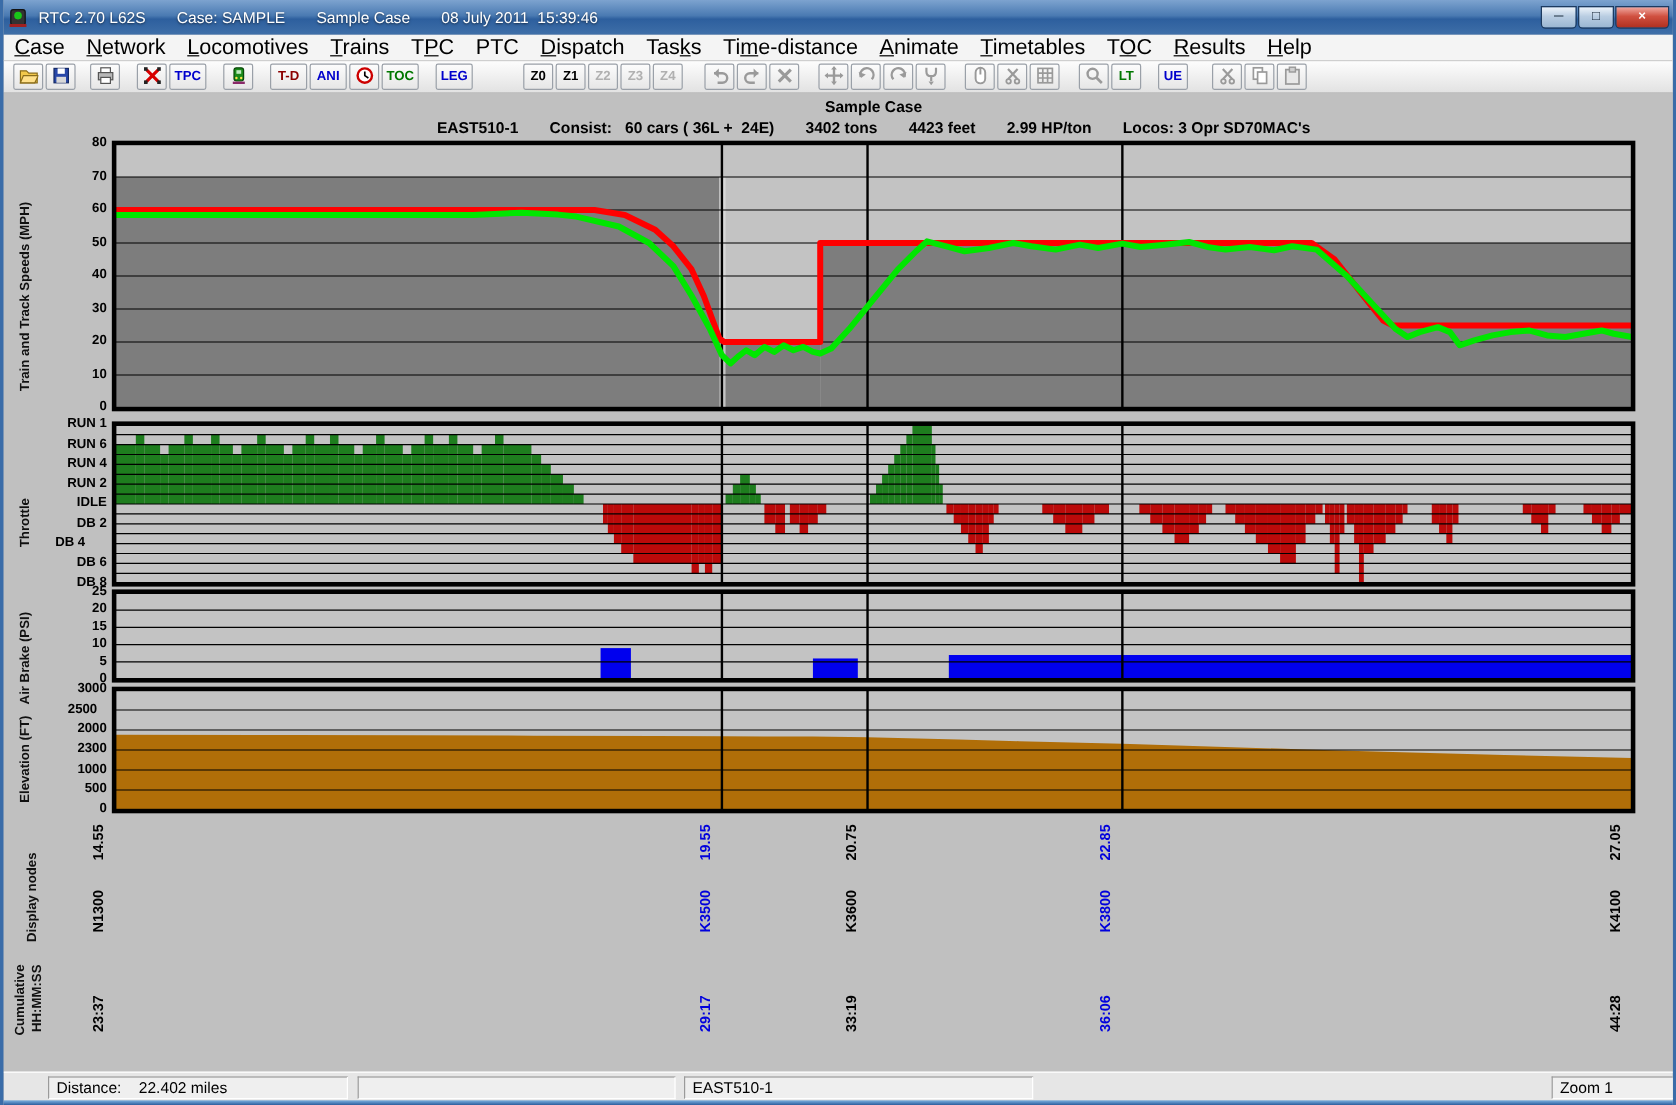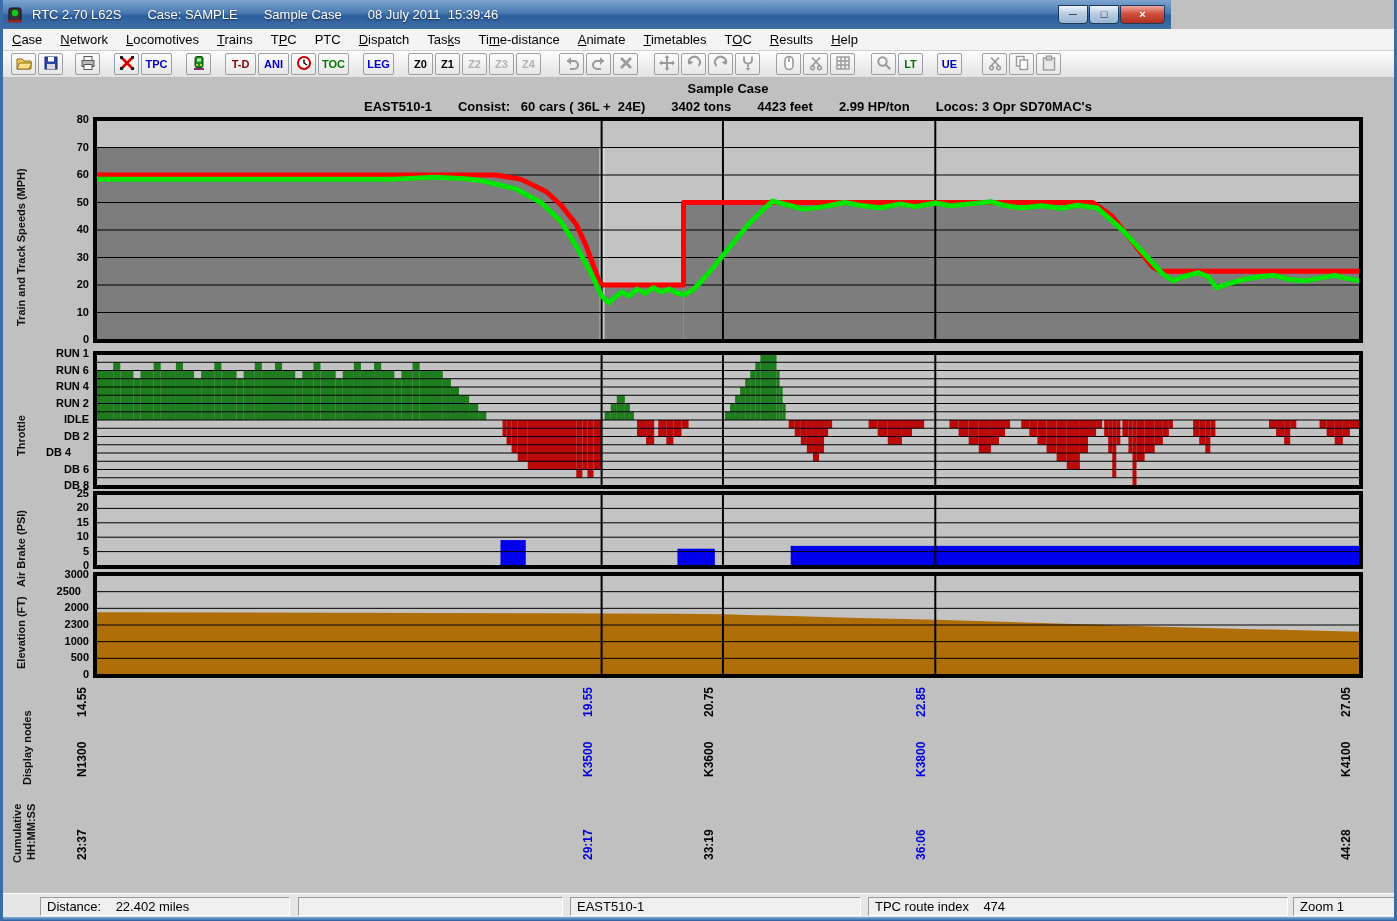--- a/index.html
+++ b/index.html
@@ -1,32 +1,32 @@
 <!DOCTYPE html>
 <html><head>
 <meta charset="utf-8">
 <style>
   html,body{margin:0;padding:0;background:#555;font-family:"Liberation Sans",sans-serif;}
   *{box-sizing:border-box;}
   .window{position:relative;width:1397px;height:921px;background:#c0c0c0;
     border-left:3px solid #3a6ca8;border-right:3px solid #3a6ca8;overflow:hidden;}
   
-  .titlebar{position:absolute;left:-3px;top:0;width:1171px;height:29px;
+  .titlebar{position:absolute;left:-3px;top:0;width:1397px;height:29px;
     background:linear-gradient(180deg,#7da3cf 0%,#4a7ab2 45%,#2d5f9e 55%,#3f6fa8 100%);
     display:flex;align-items:center;padding:0 6px;color:#fff;font-size:13px;}
   .titlebar .tseg{margin-right:26px;white-space:pre;text-shadow:0 1px 2px rgba(0,0,0,.6);}
   .app-icon{width:18px;height:18px;margin-right:8px;flex:0 0 auto;}
   .win-buttons{margin-left:auto;display:flex;}
   .winbtn{width:30px;height:19px;margin-left:1px;border:1px solid #1c3a60;border-radius:0 0 4px 4px;
     background:linear-gradient(#eef4fa,#b9cde2 45%,#9ab6d2);font-size:11px;line-height:17px;
     text-align:center;color:#123;font-weight:bold;}
   .winbtn.close{width:45px;background:linear-gradient(#f0a8a0,#d05040 45%,#b03020);color:#fff;}
   
   .menubar{position:absolute;left:0;top:29px;width:1391px;height:22px;background:#f4f4f4;
-    border-bottom:1px solid #cfcfcf;display:flex;align-items:center;font-size:13px;color:#000;}
+    border-bottom:1px solid #cfcfcf;display:flex;align-items:center;font-size:18px;color:#000;}
   .menu-item{padding:2px 9px;}
   
   .toolbar{position:absolute;left:0;top:51px;width:1391px;height:27px;
     background:linear-gradient(#fdfdfd,#e2e2e2);border-bottom:1px solid #bdbdbd;
     display:flex;align-items:center;padding-left:8px;}
   .tbtn{width:25px;height:22px;margin-right:2px;border:1px solid #9aA0a8;border-radius:2px;
     background:linear-gradient(#fcfcfc,#e6e6e6);display:flex;align-items:center;justify-content:center;
     font-size:11px;font-weight:bold;padding:0;}
   .tbtn.wide{width:31px;}
   .tbtn.disabled{color:#b0b0b0;}
@@ -138,21 +138,21 @@
       <button class="tbtn">
         <span><svg width="16" height="16" viewBox="0 0 16 16">
             <circle cx="8" cy="8" r="6" fill="#fff" stroke="#cc0000" stroke-width="2"></circle>
             <path d="M8 4.5V8l3 2" stroke="#000" stroke-width="1.4" fill="none"></path>
           </svg></span>
       </button>
       <button class="tbtn wide" style="color: rgb(0, 119, 0);">TOC</button>
       <span class="tgap" style="width: 12px;"></span>
       <button class="tbtn wide" style="color: rgb(0, 0, 204);">LEG</button>
       <span class="tgap" style="width: 12px;"></span>
-      <button class="tbtn" style="color: rgb(0, 0, 0);">Z0</button>
+      <button class="tbtn" style="color: rgb(0, 0, 0); margin-left: 28px;">Z0</button>
       <button class="tbtn" style="color: rgb(0, 0, 0);">Z1</button>
       <button class="tbtn disabled">Z2</button>
       <button class="tbtn disabled">Z3</button>
       <button class="tbtn disabled">Z4</button>
       <span class="tgap" style="width: 16px;"></span>
       <button class="tbtn disabled">
         <span><svg width="16" height="16" viewBox="0 0 16 16">
             <path d="M3 6h7a4 4 0 0 1 0 8H6" fill="none" stroke="#9a9a9a" stroke-width="2"></path>
             <path d="M3 6l4-4v8z" fill="#9a9a9a"></path>
           </svg></span>
@@ -492,17 +492,16 @@
       <div class="vlab" style="left: 1350px; top: 768px; color: rgb(0, 0, 0);">44:28</div>
       <div class="vcap" style="left: 30px; top: 695px;">Display nodes</div>
       <div class="vcap" style="left: 20px; top: 773px;">Cumulative</div>
       <div class="vcap" style="left: 34px; top: 770px;">HH:MM:SS</div>
     </div>
 
   <div class="statusbar" id="statusbar">
       <div class="sfield" style="left: 37px; width: 250px;">Distance:    22.402 miles</div>
       <div class="sfield" style="left: 295px; width: 265px;"></div>
       <div class="sfield" style="left: 567px; width: 291px;">EAST510-1</div>
-      <div class="sfield" style="left: 865px; width: 420px;">TPC route index    474</div>
       <div class="sfield" style="left: 1290px; width: 112px;">Zoom 1</div>
     </div>
   <div class="frame-bottom"></div>
 </div>
 
 </body></html>

